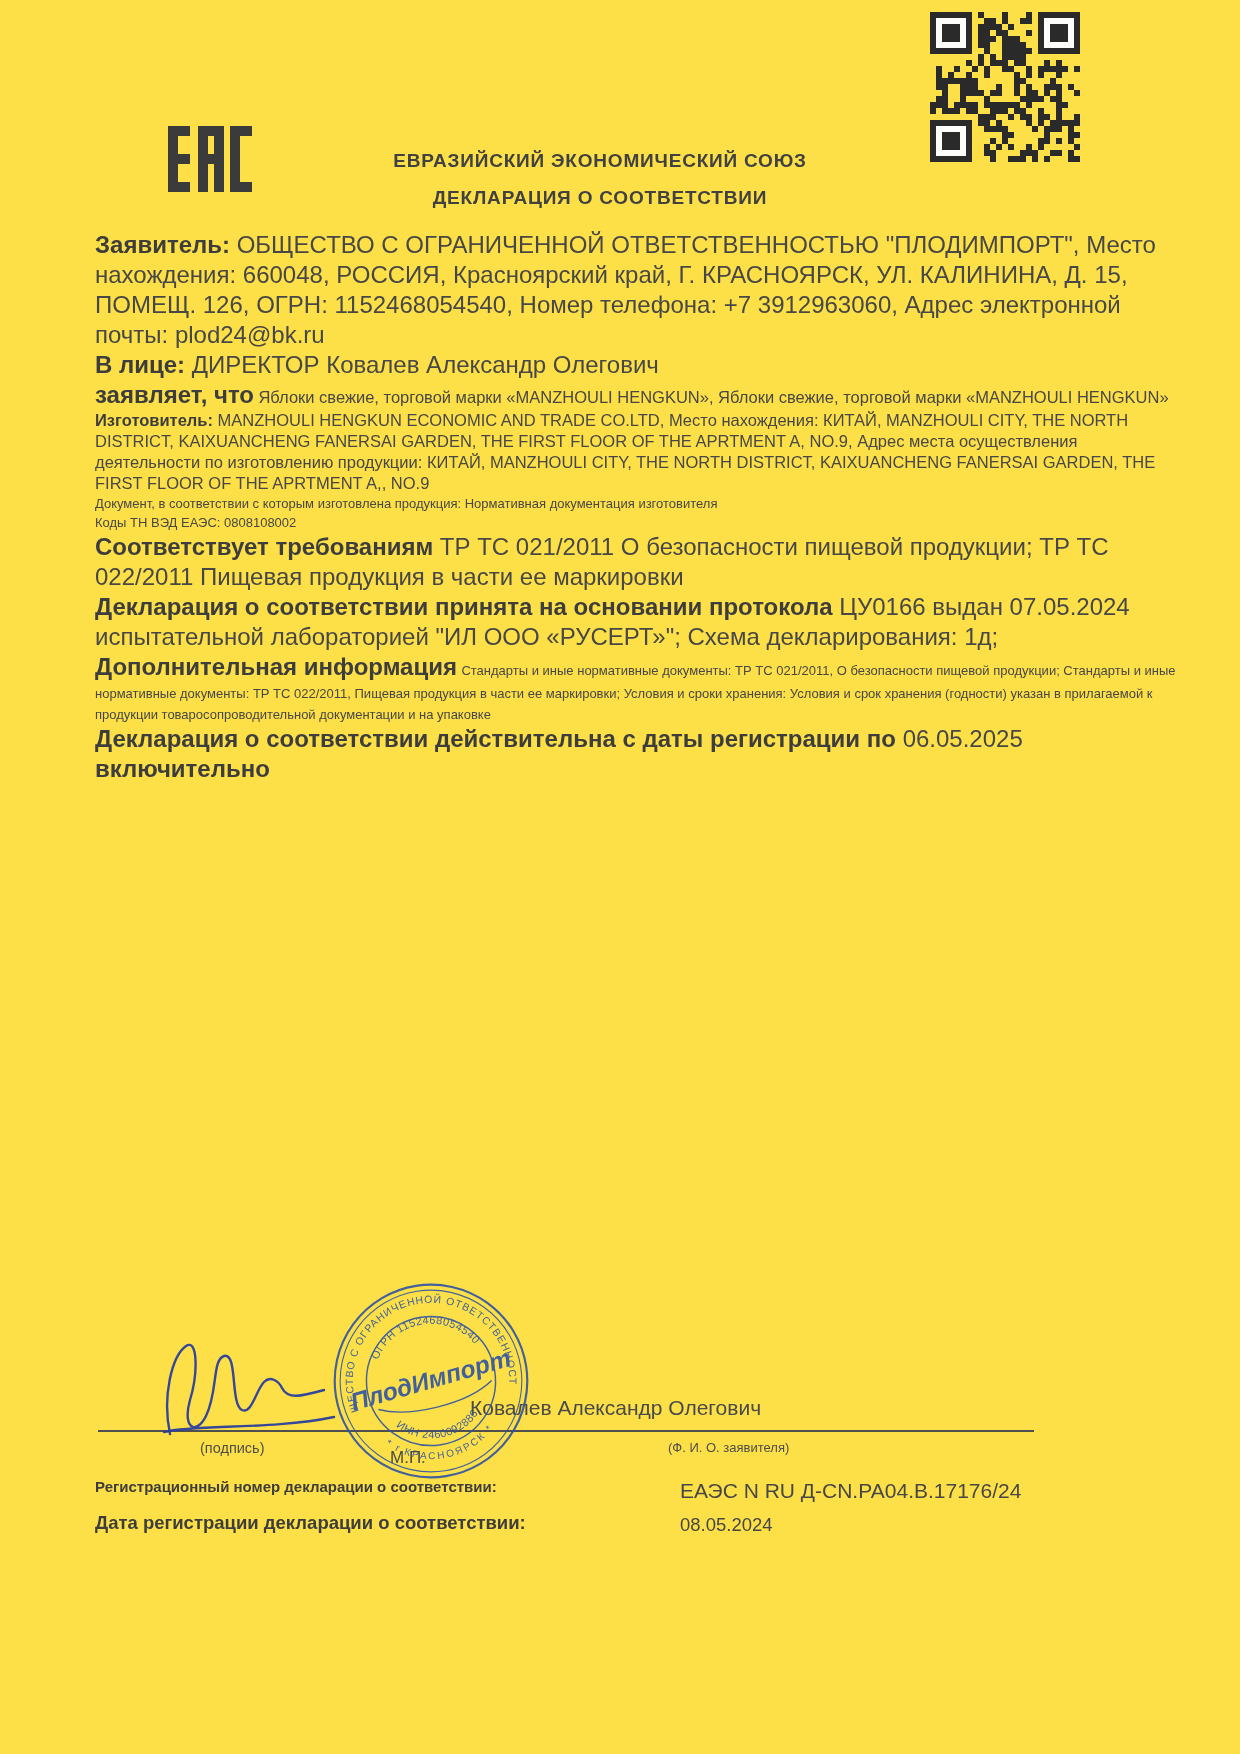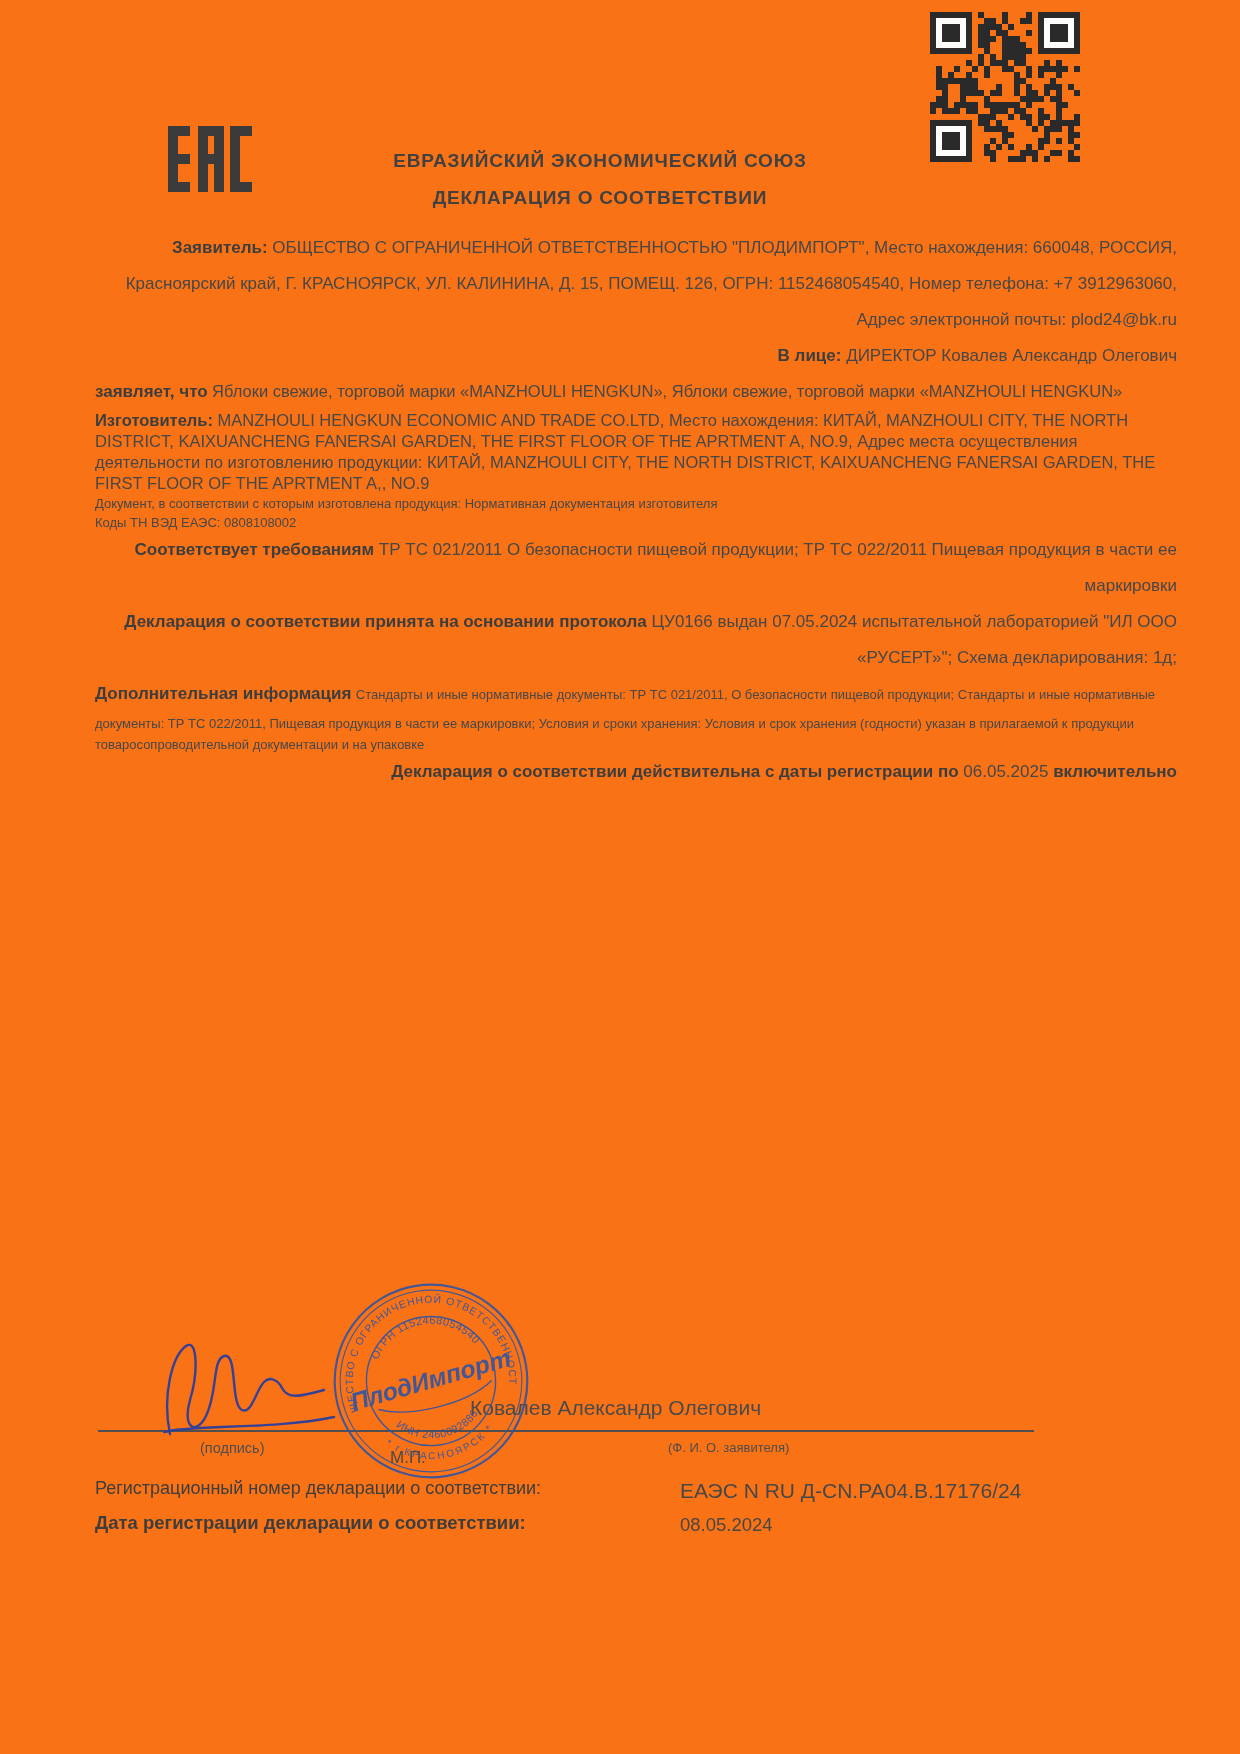--- a/index.html
+++ b/index.html
@@ -1,51 +1,51 @@
 <!DOCTYPE html>
 <html><head>
 <meta charset="utf-8">
 <style>
   html,body{margin:0;padding:0;background:#e9e9e9;}
-  .page{position:relative;width:1240px;height:1754px;margin:0 auto;background:#f97316;
+  .page{position:relative;width:1240px;height:1754px;margin:0 auto;background:#fde047;
         font-family:"Liberation Sans",sans-serif;color:#474747;overflow:hidden;}
 
   
   .eac-logo{position:absolute;left:168px;top:126px;}
   .hdr{position:absolute;left:250px;top:150px;width:700px;text-align:center;color:#414141;}
   .hdr-line1{font-size:19px;font-weight:bold;letter-spacing:.8px;}
   .hdr-line2{margin-top:15px;font-size:19px;font-weight:bold;letter-spacing:.8px;}
   .qr{position:absolute;left:930px;top:12px;}
 
   
   .content{position:absolute;left:95px;top:230px;width:1082px;}
   .content p{margin:0;}
   .b{font-weight:bold;color:#3d3d3d;}
-  .fs-lg{font-size:17px;line-height:36px;text-align:right;}
+  .fs-lg{font-size:24px;line-height:30px;}
   .fs-md{font-size:16.5px;line-height:21px;}
   .fs-sm{font-size:13px;line-height:19px;}
   .p-person{margin-top:7px;}
   .p-declares{margin-top:13px;line-height:22px;}
   .p-manufacturer{margin-top:5px;}
   .p-doc{margin-top:4px;}
   .p-conforms{margin-top:12px;}
   .p-basis{margin-top:28px;}
   .p-additional{margin-top:30px;line-height:21px;}
   .p-validity{margin-top:16px;}
 
   
   .sig-svg{position:absolute;left:152px;top:1316px;z-index:2;}
   .stamp{position:absolute;left:322px;top:1272px;z-index:5;opacity:.9;transform:rotate(-9deg);}
   .stamp text{font-family:"Liberation Sans",sans-serif;}
   .mp-label{position:absolute;left:390px;top:1448px;font-size:17px;color:#4a4a4a;z-index:6;}
   .signer-name{position:absolute;left:470px;top:1396px;font-size:21px;color:#4a4a4a;z-index:1;}
   .sig-line{position:absolute;left:98px;top:1430px;width:936px;border-bottom:2px solid #4f4f4f;z-index:1;}
   .caption-sign{position:absolute;left:200px;top:1440px;font-size:14.5px;color:#4d4d4d;}
   .caption-name{position:absolute;left:668px;top:1440px;font-size:13px;color:#4d4d4d;}
-  .reg-label-1{position:absolute;left:95px;top:1478px;font-size:18px;font-weight:normal;color:#3d3d3d;z-index:1;}
+  .reg-label-1{position:absolute;left:95px;top:1478px;font-size:15px;font-weight:bold;color:#3d3d3d;z-index:1;}
   .reg-value-1{position:absolute;left:680px;top:1479px;font-size:21px;color:#474747;z-index:1;}
   .reg-label-2{position:absolute;left:95px;top:1512px;font-size:18.5px;font-weight:bold;color:#3d3d3d;z-index:1;}
   .reg-value-2{position:absolute;left:680px;top:1514px;font-size:18.5px;color:#474747;z-index:1;}
 </style>
 </head>
 <body>
 
 <div class="page">
 
   <svg class="eac-logo" width="84" height="66" viewBox="0 0 84 66" aria-hidden="true">

